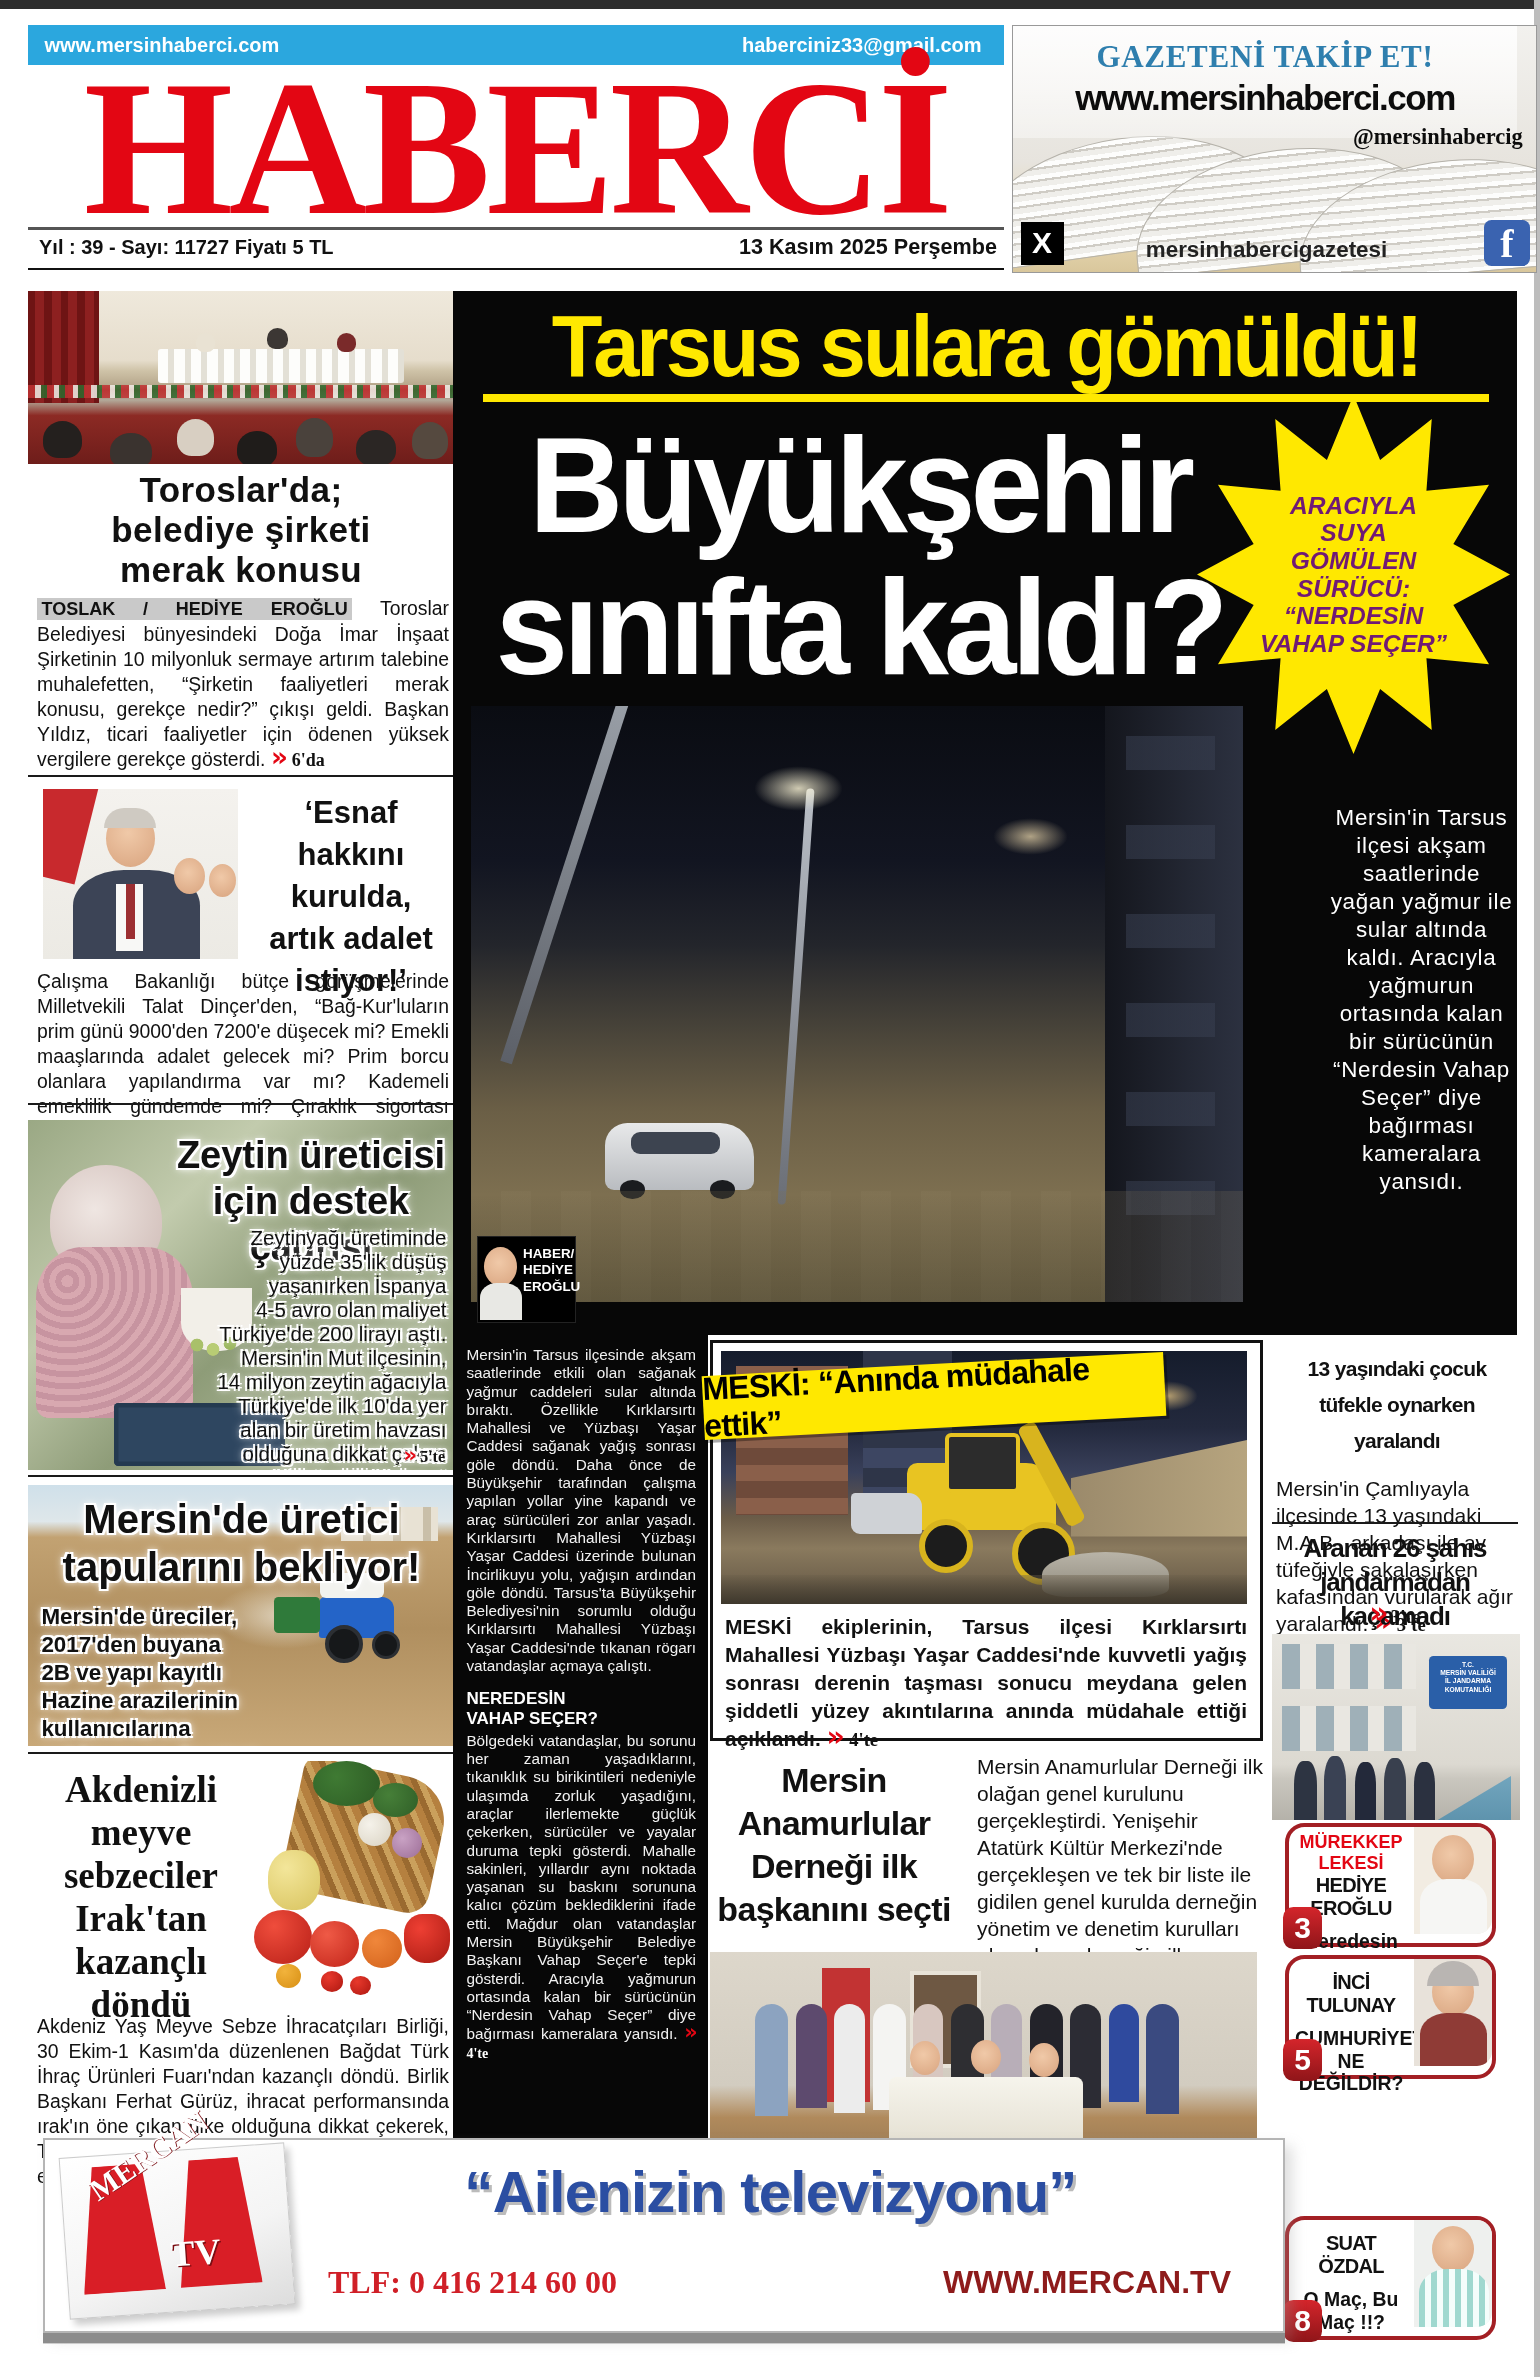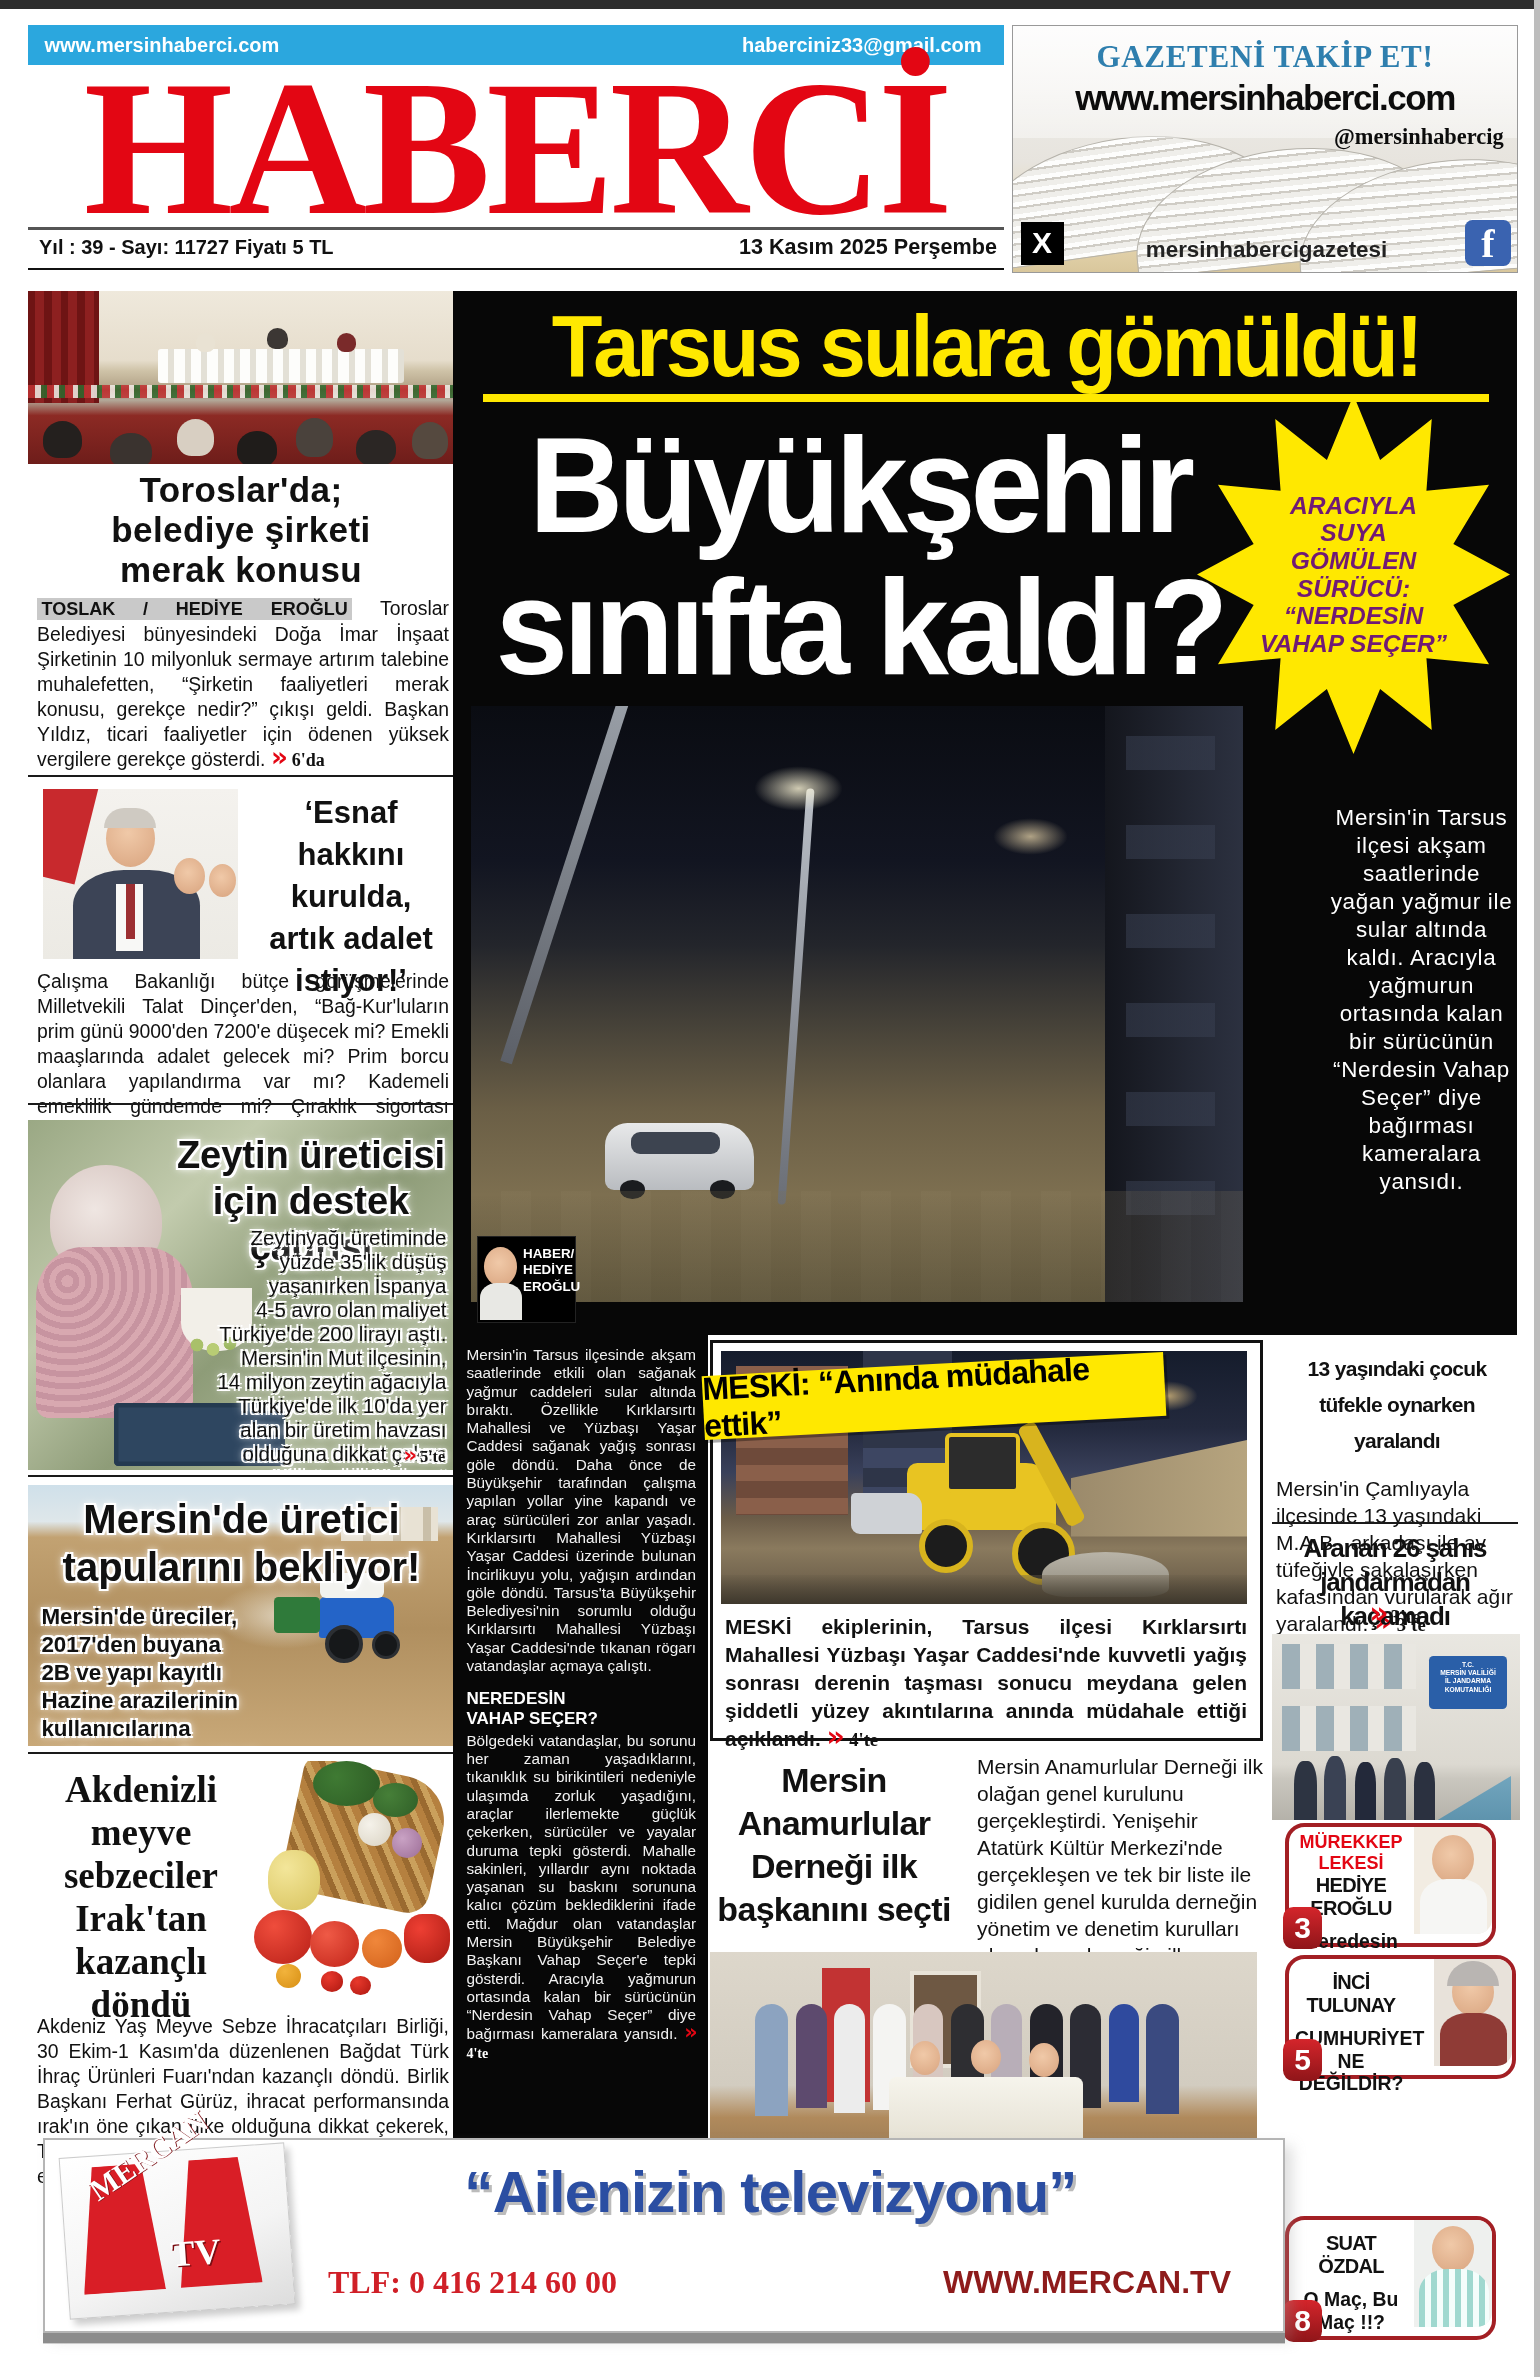--- a/index.html
+++ b/index.html
@@ -12,21 +12,21 @@
   .pgref{font-family:"Liberation Serif",serif;font-weight:bold;}
   .story-head{font-weight:bold;text-align:center;letter-spacing:0px;}
   .story-body{font-size:19.4px;line-height:25px;text-align:justify;}
   .outline-w{text-shadow:-2.2px -2.2px 0 #fff,2.2px -2.2px 0 #fff,-2.2px 2.2px 0 #fff,2.2px 2.2px 0 #fff,0 0 6px #fff,0 0 10.4px #fff;}
   .tag{background:#c9c9c9;font-weight:bold;padding:0.7px 4.5px;font-size:18px;}
   
   .bluebar{background:#2ba7de;color:#fff;font-weight:bold;}
   .masthead{color:#e30613;font-family:"Liberation Serif",serif;font-weight:bold;
             font-size:192px;line-height:160px;letter-spacing:-4.5px;text-align:center;}
   
-  .followbox{background:linear-gradient(180deg,#f2f1ee 0%,#e7e4de 55%,#e4d4ae 88%,#d9c79c 100%);border:0.7px solid #999;overflow:hidden;}
+  .followbox{background:linear-gradient(180deg,#f2f1ee 0%,#e7e4de 55%,#e4d4ae 88%,#d9c79c 100%);border:0.7px solid #999;overflow:hidden;padding-left:19px;}
   .paper{position:absolute;width:313px;height:112px;border-radius:60% 60% 10% 10%/100% 100% 8% 8%;
          background:repeating-linear-gradient(180deg,#fdfdfc 0 4.5px,#cfccc5 4.5px 6.7px,#efeeea 6.7px 12px);
          border:1.5px solid #b5b2aa;}
   .socicon{display:flex;align-items:center;justify-content:center;font-weight:bold;color:#fff;}
   
   .panel{background:#070707;}
   .kicker{color:#ffe800;font-weight:bold;text-align:center;font-size:83px;letter-spacing:-3px;line-height:88px;transform:scaleY(1.05);}
   .kickline{background:#ffe800;height:8.2px;}
   .mainhead{color:#fff;font-weight:bold;font-size:136px;line-height:142px;letter-spacing:-5.2px;text-align:center;transform:scaleX(.96);transform-origin:center;}
   .star{clip-path:polygon(100% 50%,81.9% 58.5%,93.3% 75%,73.3% 73.3%,75% 93.3%,58.5% 81.9%,50% 100%,41.5% 81.9%,25% 93.3%,26.7% 73.3%,6.7% 75%,18.1% 58.5%,0% 50%,18.1% 41.5%,6.7% 25%,26.7% 26.7%,25% 6.7%,41.5% 18.1%,50% 0%,58.5% 18.1%,75% 6.7%,73.3% 26.7%,93.3% 25%,81.9% 41.5%);
@@ -351,21 +351,21 @@
       <div class="cname">HEDİYE EROĞLU</div>
       <div class="ctitle pre">Neredesin
 Vahap Seçer?</div>
     </div>
     <div class="portrait" style="background:#f2ece2;">
       <div class="phead" style="left:18px;top:7.5px;width:42px;height:48px;"></div>
       <div class="pbody" style="left:6px;top:52px;width:67px;height:56px;background:#f6f6f4;"></div>
     </div>
     <div class="pgbadge">3</div>
   </div>
-  <div class="card" style="top:1955px;padding-left:20px;">
+  <div class="card" style="top:1955px;">
     <div class="txt" style="top:12px;">
       <div class="cname">İNCİ TULUNAY</div>
       <div class="ctitle pre">CUMHURİYET
 NE DEĞİLDİR?</div>
     </div>
     <div class="portrait" style="background:#e8e2da;">
       <div class="phead" style="left:18px;top:9px;width:42px;height:48px;"></div>
       <div class="abs" style="left:13.4px;top:1.5px;width:52px;height:25px;border-radius:30px 30px 0 0;background:#b9b5b2;"></div>
       <div class="pbody" style="left:6px;top:54px;width:67px;height:54px;background:#8f3b36;"></div>
     </div>

